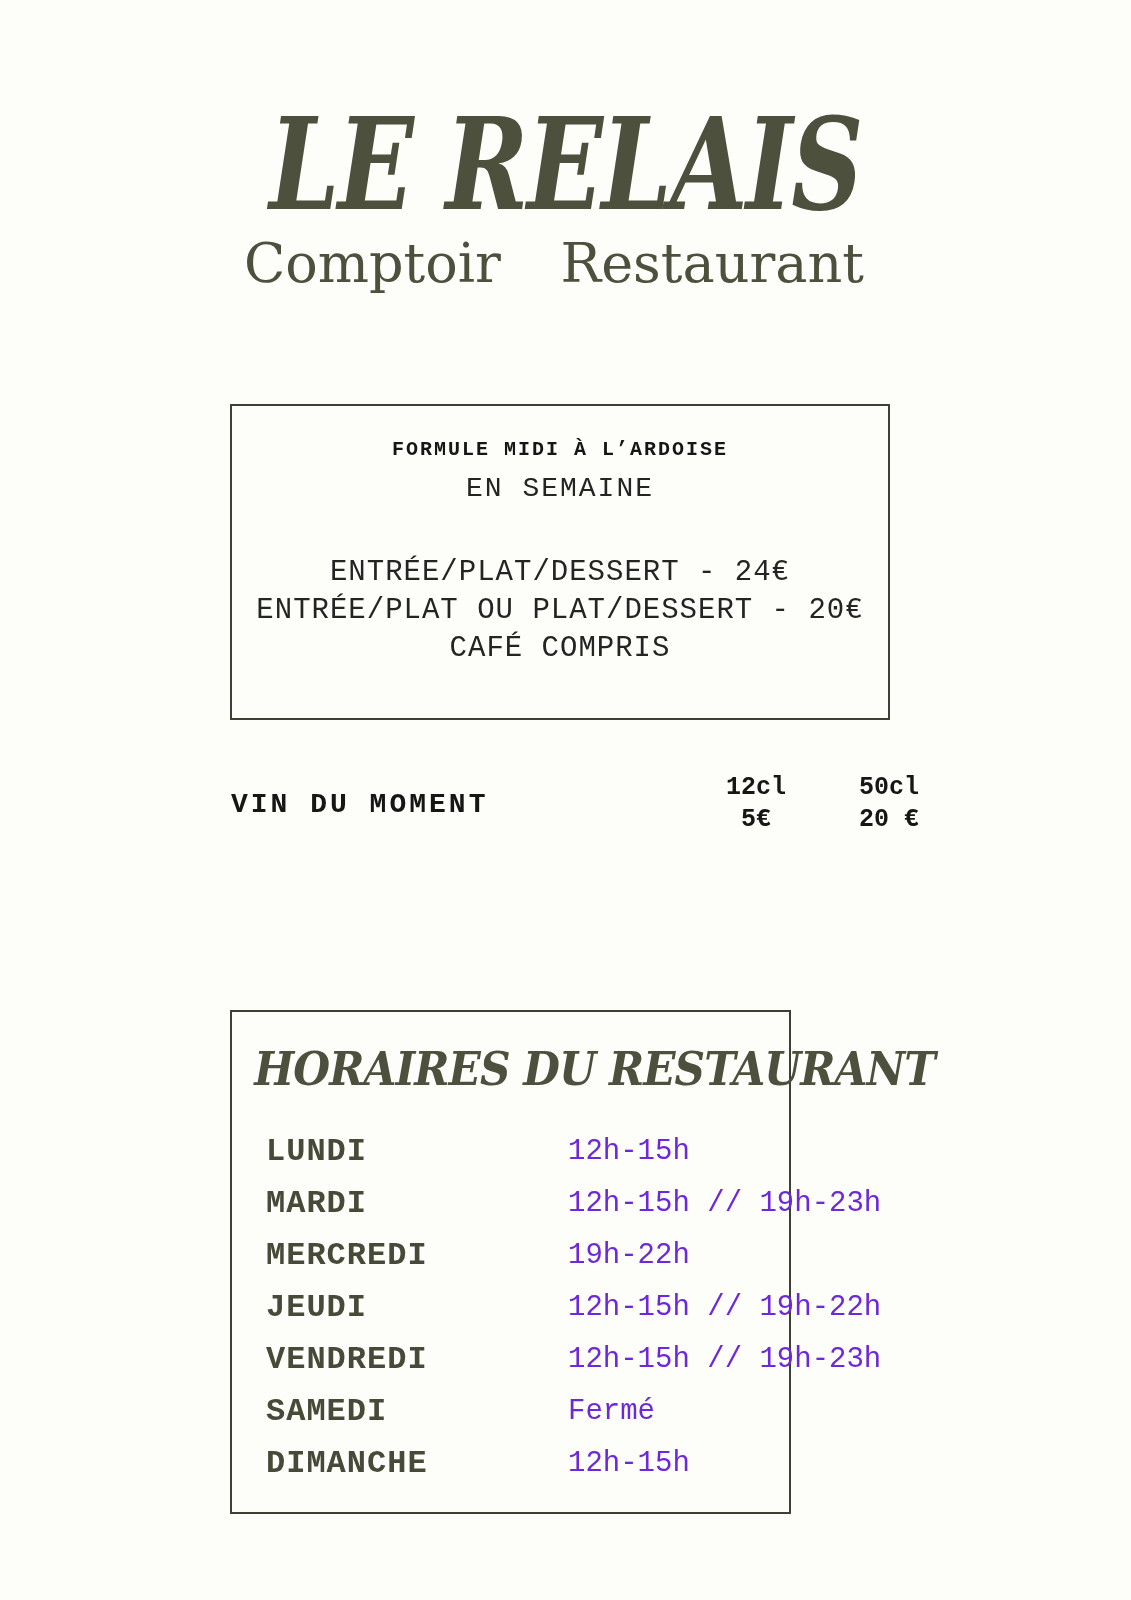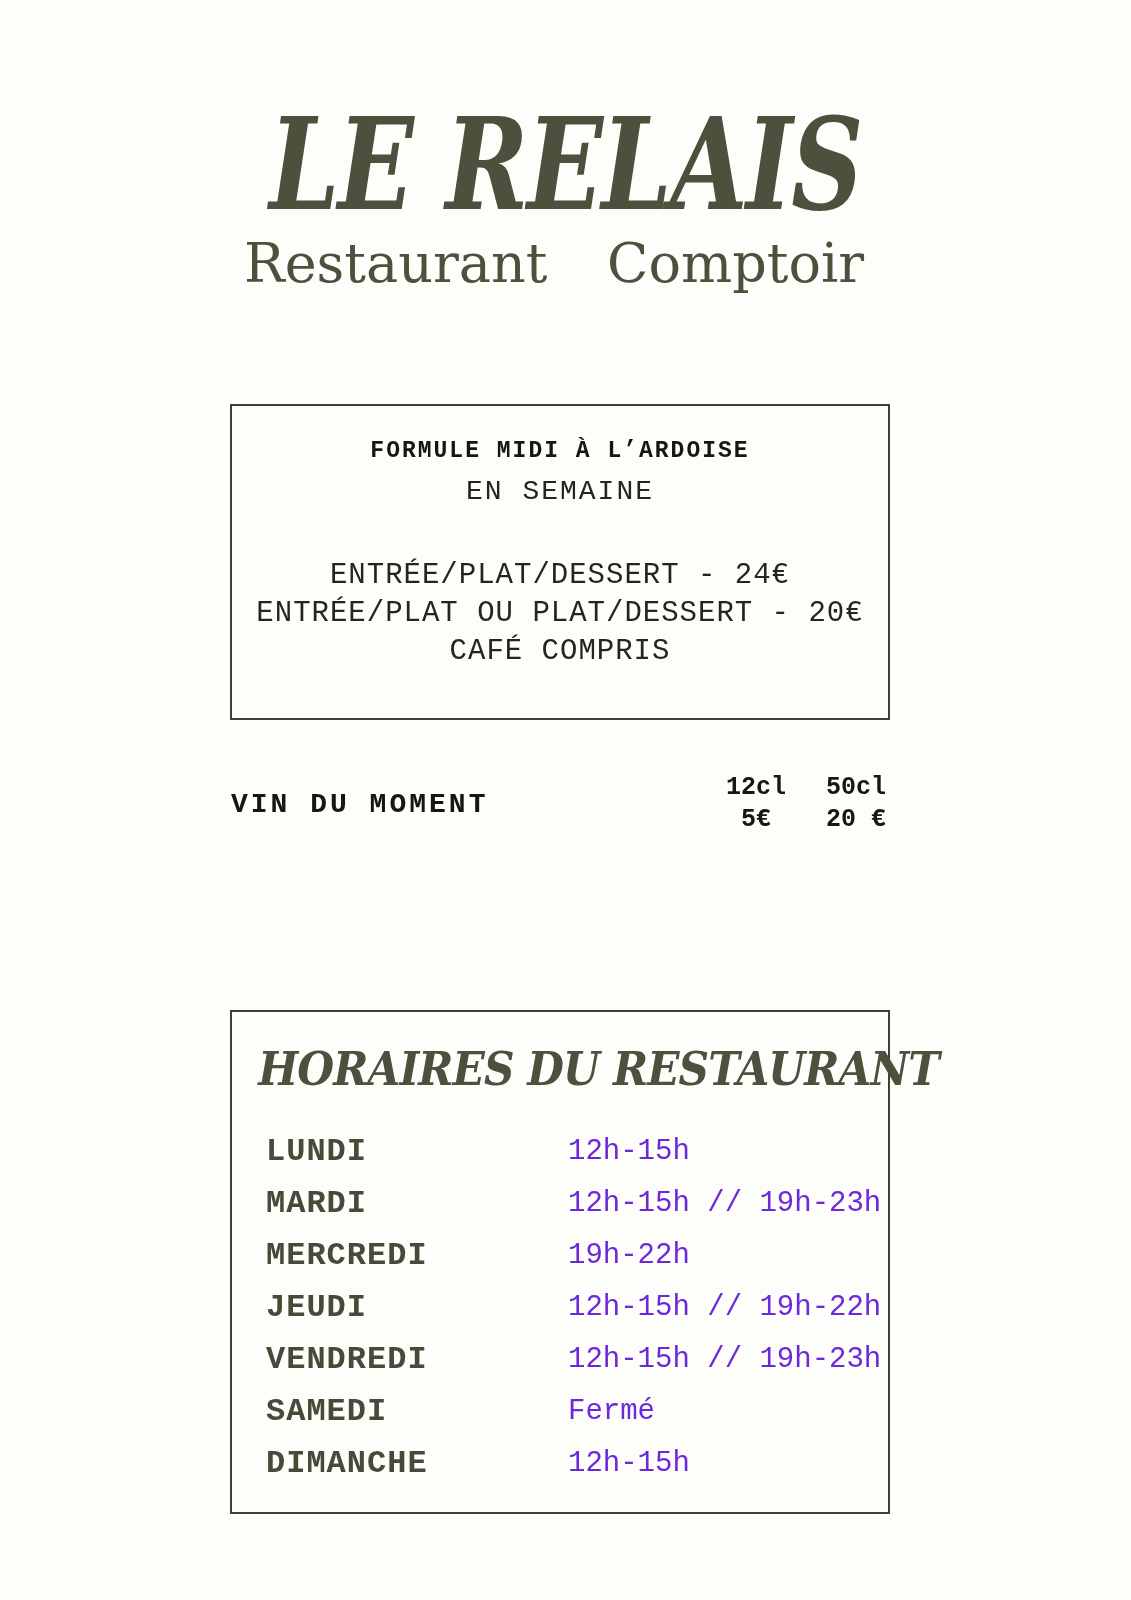--- a/index.html
+++ b/index.html
@@ -53,21 +53,21 @@
     width: 660px;
     height: 316px;
     border: 2px solid #3e4132;
     background: transparent;
     text-align: center;
     padding-top: 32px;
     color: #1f1f1d;
   }
   .formule-title {
     font-weight: bold;
-    font-size: 23px;
+    font-size: 20px;
     letter-spacing: 2px;
     margin-bottom: 12px;
     color: #161614;
   }
   .formule-subtitle {
     font-size: 28px;
     letter-spacing: 2px;
     margin-bottom: 50px;
     color: #242422;
   }
@@ -88,38 +88,38 @@
     font-size: 28px;
     letter-spacing: 3px;
     color: #161614;
     white-space: nowrap;
   }
   .wine-prices {
     position: absolute;
     left: 716px;
     top: 772px;
     display: flex;
-    gap: 20px;
+    gap: 53px;
   }
   .wine-col {
     width: 80px;
     text-align: center;
     font-weight: bold;
     font-size: 25px;
     line-height: 32px;
     color: #161614;
     white-space: nowrap;
   }
 
   
   .hours-box {
     position: absolute;
     left: 230px;
     top: 1010px;
-    width: 660px;
+    width: 561px;
     height: 504px;
     border: 2px solid #3e4132;
     padding: 32px 0 0 0;
   }
   .hours-title {
     text-align: center;
     font-family: "DejaVu Serif", serif;
     font-style: italic;
     font-weight: bold;
     font-size: 46px;
@@ -158,22 +158,22 @@
     white-space: nowrap;
   }
 </style>
 </head>
 <body>
 
 <div class="page">
 
   <div class="brand-title">LE RELAIS</div>
   <div class="brand-subtitle">
+    <span>Comptoir</span>
     <span>Restaurant</span>
-    <span>Comptoir</span>
   </div>
 
   <div class="formule-box">
     <div class="formule-title">FORMULE MIDI À L’ARDOISE</div>
     <div class="formule-subtitle">EN SEMAINE</div>
     <div class="formule-line">ENTRÉE/PLAT/DESSERT - 24€</div>
     <div class="formule-line">ENTRÉE/PLAT OU PLAT/DESSERT - 20€</div>
     <div class="formule-line">CAFÉ COMPRIS</div>
   </div>
 

